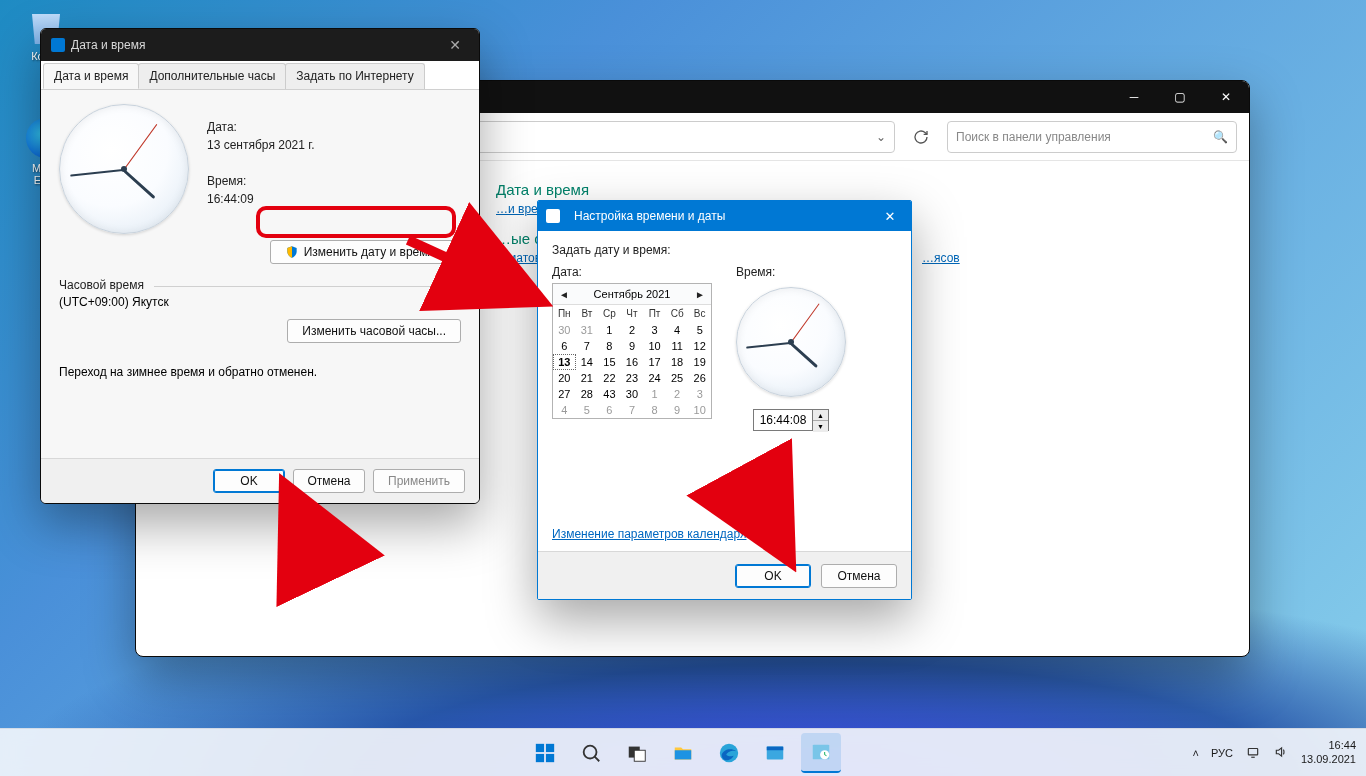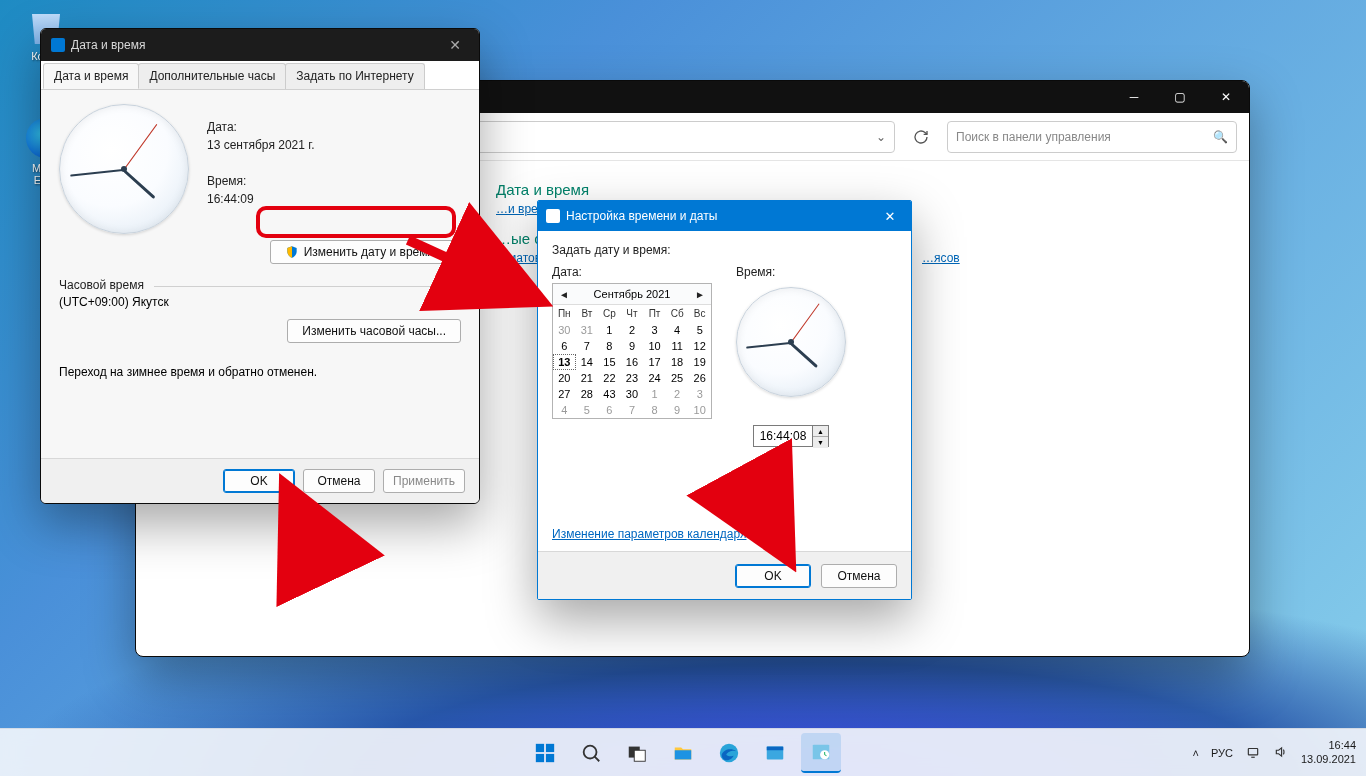--- a/index.html
+++ b/index.html
@@ -183,21 +183,21 @@
   .calendar{border:1px solid #b3b3b3;width:160px;font-size:11px;user-select:none;}
   .cal-head{display:flex;justify-content:space-between;align-items:center;padding:4px 6px;border-bottom:1px solid #ddd;background:#fafbfc;}
   .cal-nav{color:#222;font-size:10px;cursor:pointer;}
   .cal-grid{display:grid;grid-template-columns:repeat(7,1fr);text-align:center;}
   .cal-grid .dh{font-size:10px;color:#333;padding:3px 0;}
   .cal-grid .d{font-size:11px;padding:2px 0;color:#000;}
   .cal-grid .d.gray{color:#9a9a9a;}
   .cal-grid .d.today{outline:1px dotted #666;outline-offset:-1px;font-weight:600;}
   .time-col{display:flex;flex-direction:column;align-items:center;}
   .time-spinner{
-    margin-top:28px;display:inline-flex;border:1px solid #7a7a7a;height:22px;
+    margin-top:12px;display:inline-flex;border:1px solid #7a7a7a;height:22px;
   }
   .time-spinner input{border:none;width:58px;font-size:12px;padding:2px 4px;text-align:center;font-family:inherit;}
   .spin-btns{display:flex;flex-direction:column;border-left:1px solid #7a7a7a;}
   .spin-btns div{height:11px;width:15px;font-size:7px;line-height:11px;text-align:center;background:#ececec;border-bottom:1px solid #aaa;}
   .spin-btns div:last-child{border-bottom:none;}
   .link-blue{color:#0067c0;font-size:12px;text-decoration:underline;cursor:pointer;}
 
   
   .arrow { position:absolute; z-index:20; pointer-events:none;}
   .arrow svg { overflow:visible; }
@@ -302,27 +302,27 @@
     <div style="text-align:right;margin-top:10px">
       <button class="btn">
         <span>Изменить часовой часы...</span>
       </button>
     </div>
     <div style="margin-top:22px">Переход на зимнее время и обратно отменен.</div>
   </div>
   <div class="dt-footer">
     <button class="btn default" style="width:72px">OK</button>
     <button class="btn" style="width:72px">Отмена</button>
-    <button class="btn disabled" style="width:82px">Применить</button>
+    <button class="btn disabled" style="width:92px">Применить</button>
   </div>
 </div>
 
 <div class="window set-window">
   <div class="set-titlebar">
-    <span style="display:flex;align-items:flex-start;gap:6px">
+    <span style="display:flex;align-items:flex-start;gap:14px">
       <span class="tb-icon" style="background:#fff"></span>
       <span>Настройка времени и даты</span>
     </span>
     <span class="set-close">✕</span>
   </div>
   <div class="set-body">
     <div class="set-lbl">Задать дату и время:</div>
     <div class="two-col">
       <div>
         <div class="set-lbl" style="margin-bottom:4px">Дата:</div>

